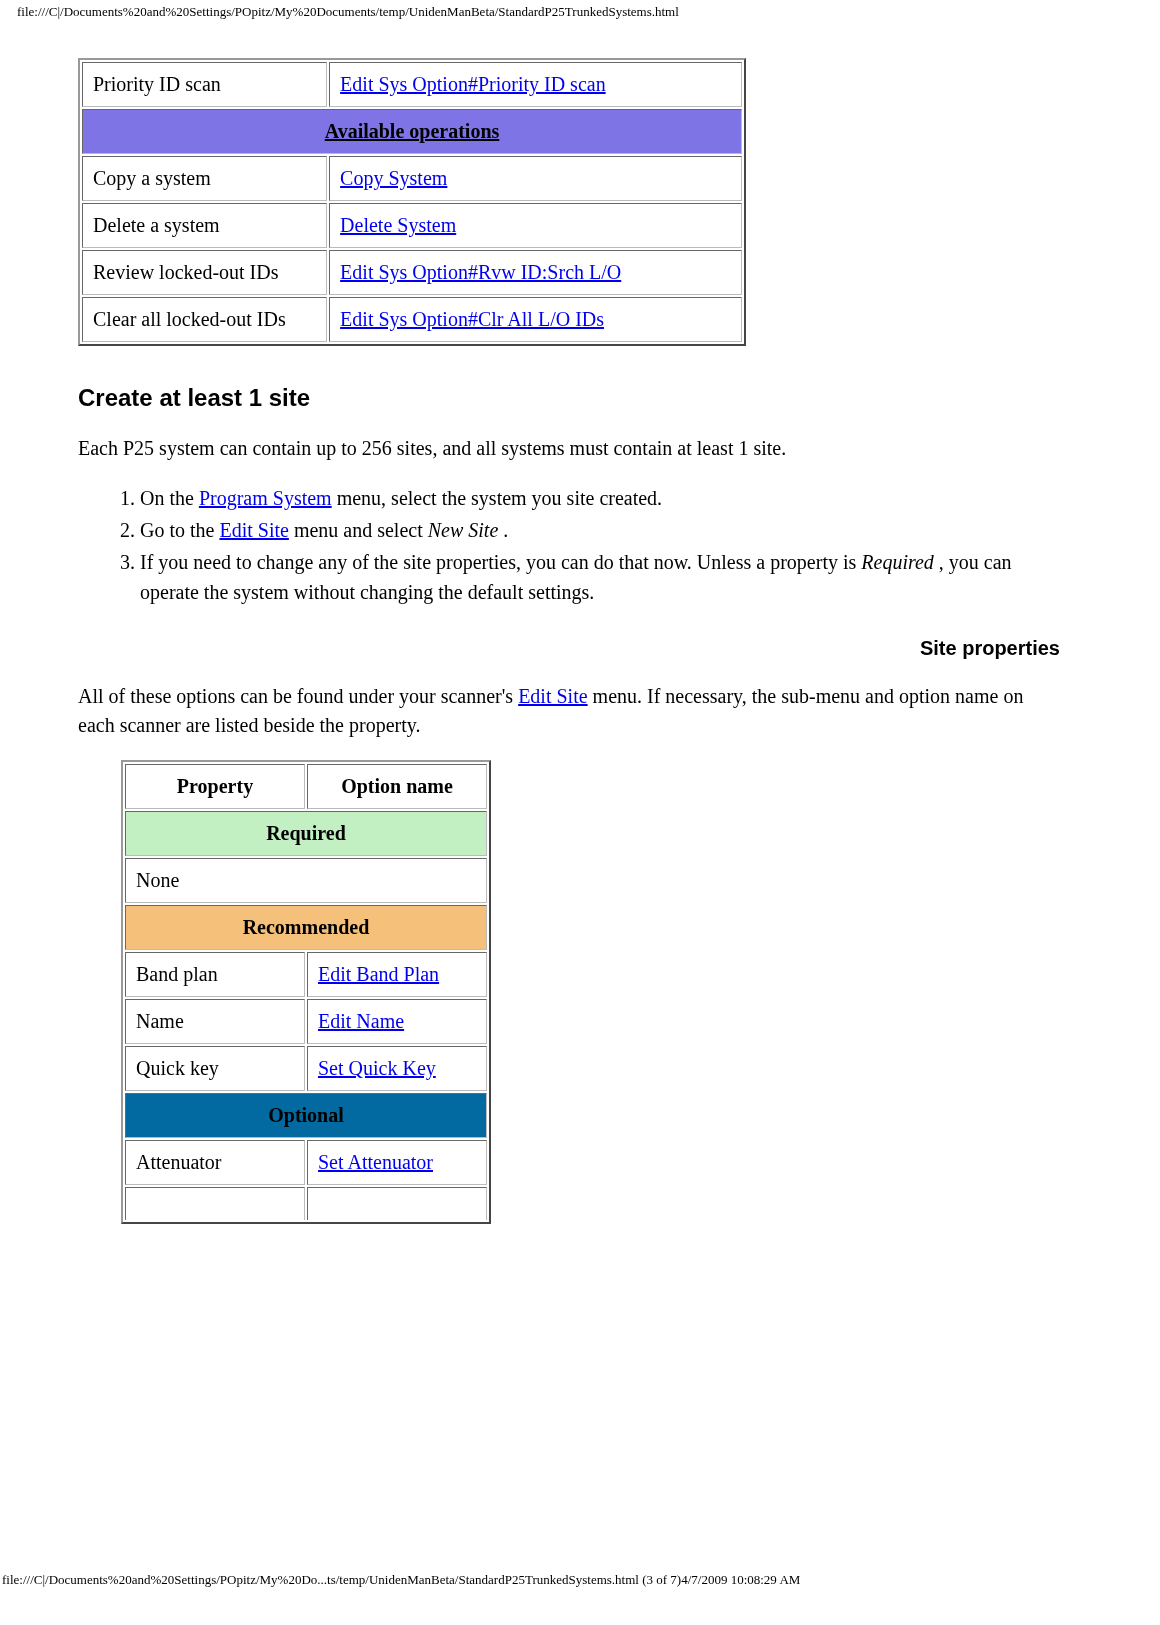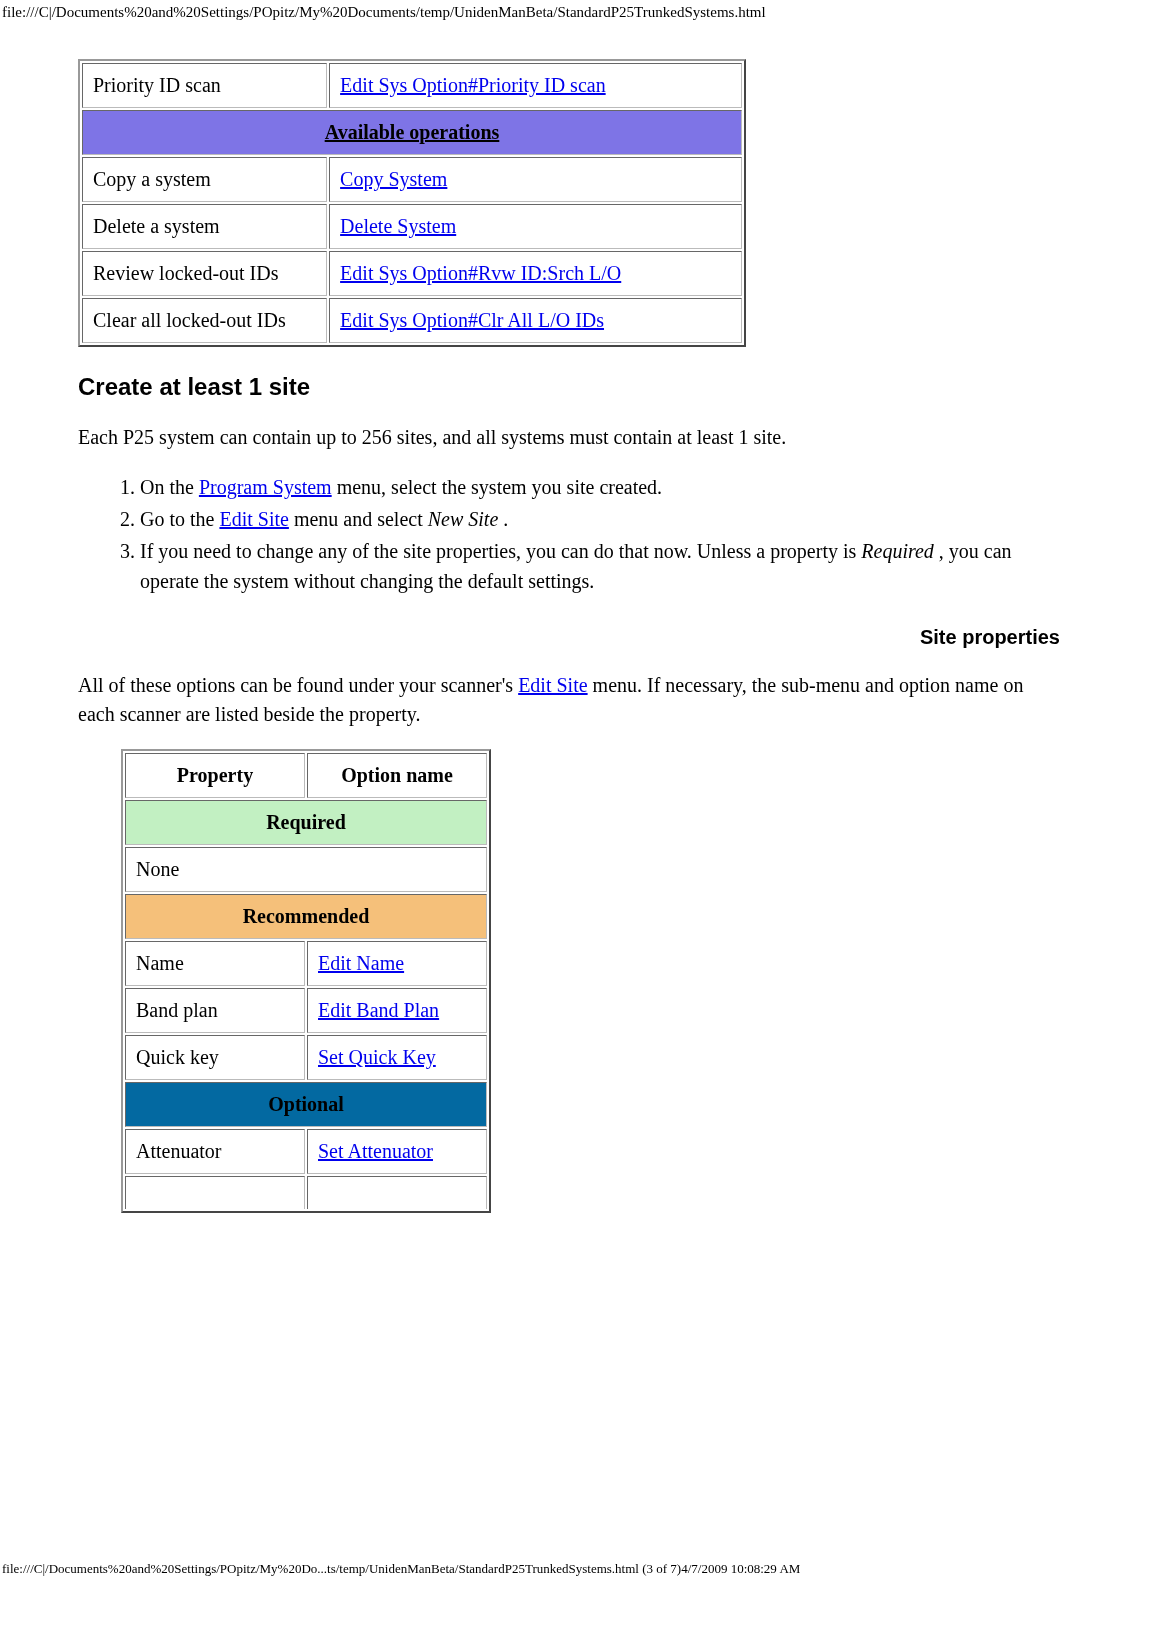--- a/index.html
+++ b/index.html
@@ -10,22 +10,22 @@
     color: #000;
     background: #fff;
   }
   .page {
     width: 1160px;
     box-sizing: border-box;
     padding: 0;
   }
   .url-header {
     font-family: "Times New Roman", Times, serif;
-    font-size: 15px;
-    padding: 4px 0 0 2px;
+    font-size: 13px;
+    padding: 4px 0 0 17px;
     color: #000;
   }
   .content {
     padding: 0 0 0 78px;
     width: 1060px;
     box-sizing: border-box;
   }
   table.tbl {
     border-collapse: separate;
     border-spacing: 2px;
@@ -59,21 +59,21 @@
   }
   a.link {
     color: #0000ee;
     text-decoration: underline;
     cursor: pointer;
   }
   h2.section {
     font-family: Arial, Helvetica, sans-serif;
     font-weight: bold;
     font-size: 24px;
-    margin: 26px 0 22px 0;
+    margin: 38px 0 22px 0;
   }
   h3.subsection {
     font-family: Arial, Helvetica, sans-serif;
     font-weight: bold;
     font-size: 20px;
     margin: 30px 0 22px 0;
     text-align: right;
   }
   p.body-text {
     font-size: 20px;
@@ -187,29 +187,29 @@
       <tr>
         <th colspan="2" class="hdr-green">Required</th>
       </tr>
       <tr>
         <td colspan="2">None</td>
       </tr>
       <tr>
         <th colspan="2" class="hdr-orange">Recommended</th>
       </tr>
       <tr>
+        <td>Band plan</td>
+        <td>
+          <a class="link">Edit Band Plan</a>
+        </td>
+      </tr>
+      <tr>
         <td>Name</td>
         <td>
           <a class="link">Edit Name</a>
-        </td>
-      </tr>
-      <tr>
-        <td>Band plan</td>
-        <td>
-          <a class="link">Edit Band Plan</a>
         </td>
       </tr>
       <tr>
         <td>Quick key</td>
         <td>
           <a class="link">Set Quick Key</a>
         </td>
       </tr>
       <tr>
         <th colspan="2" class="hdr-pink">Optional</th>

